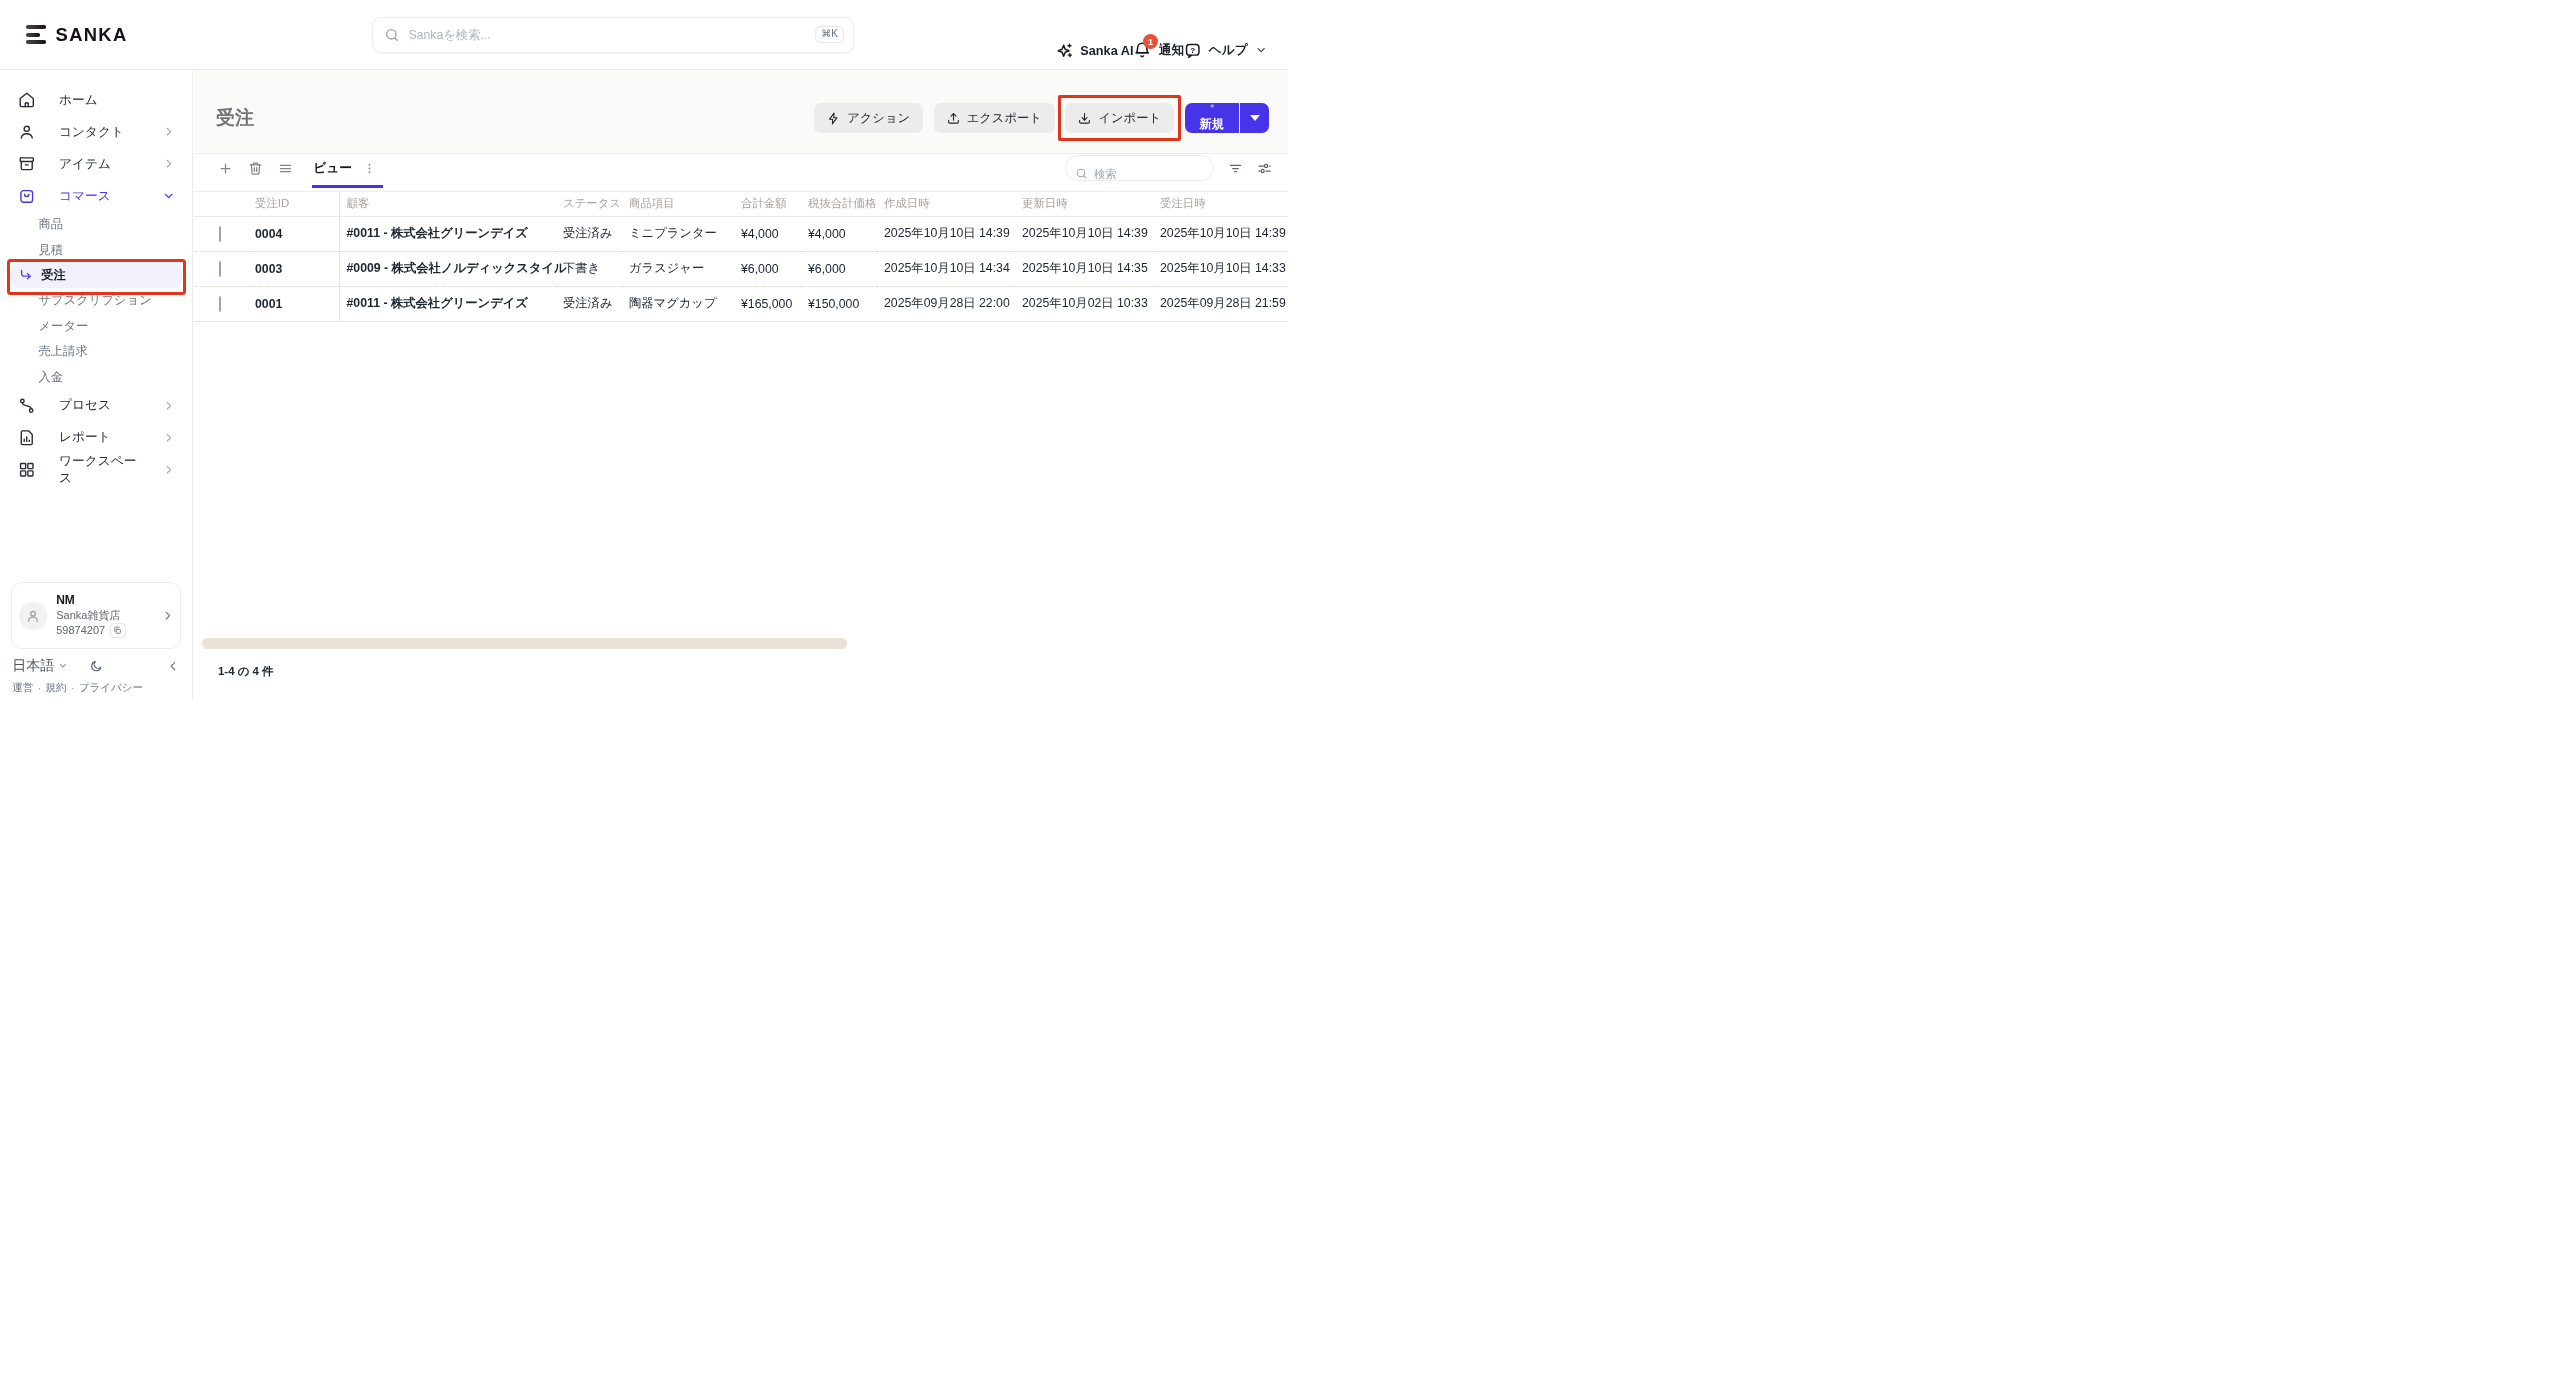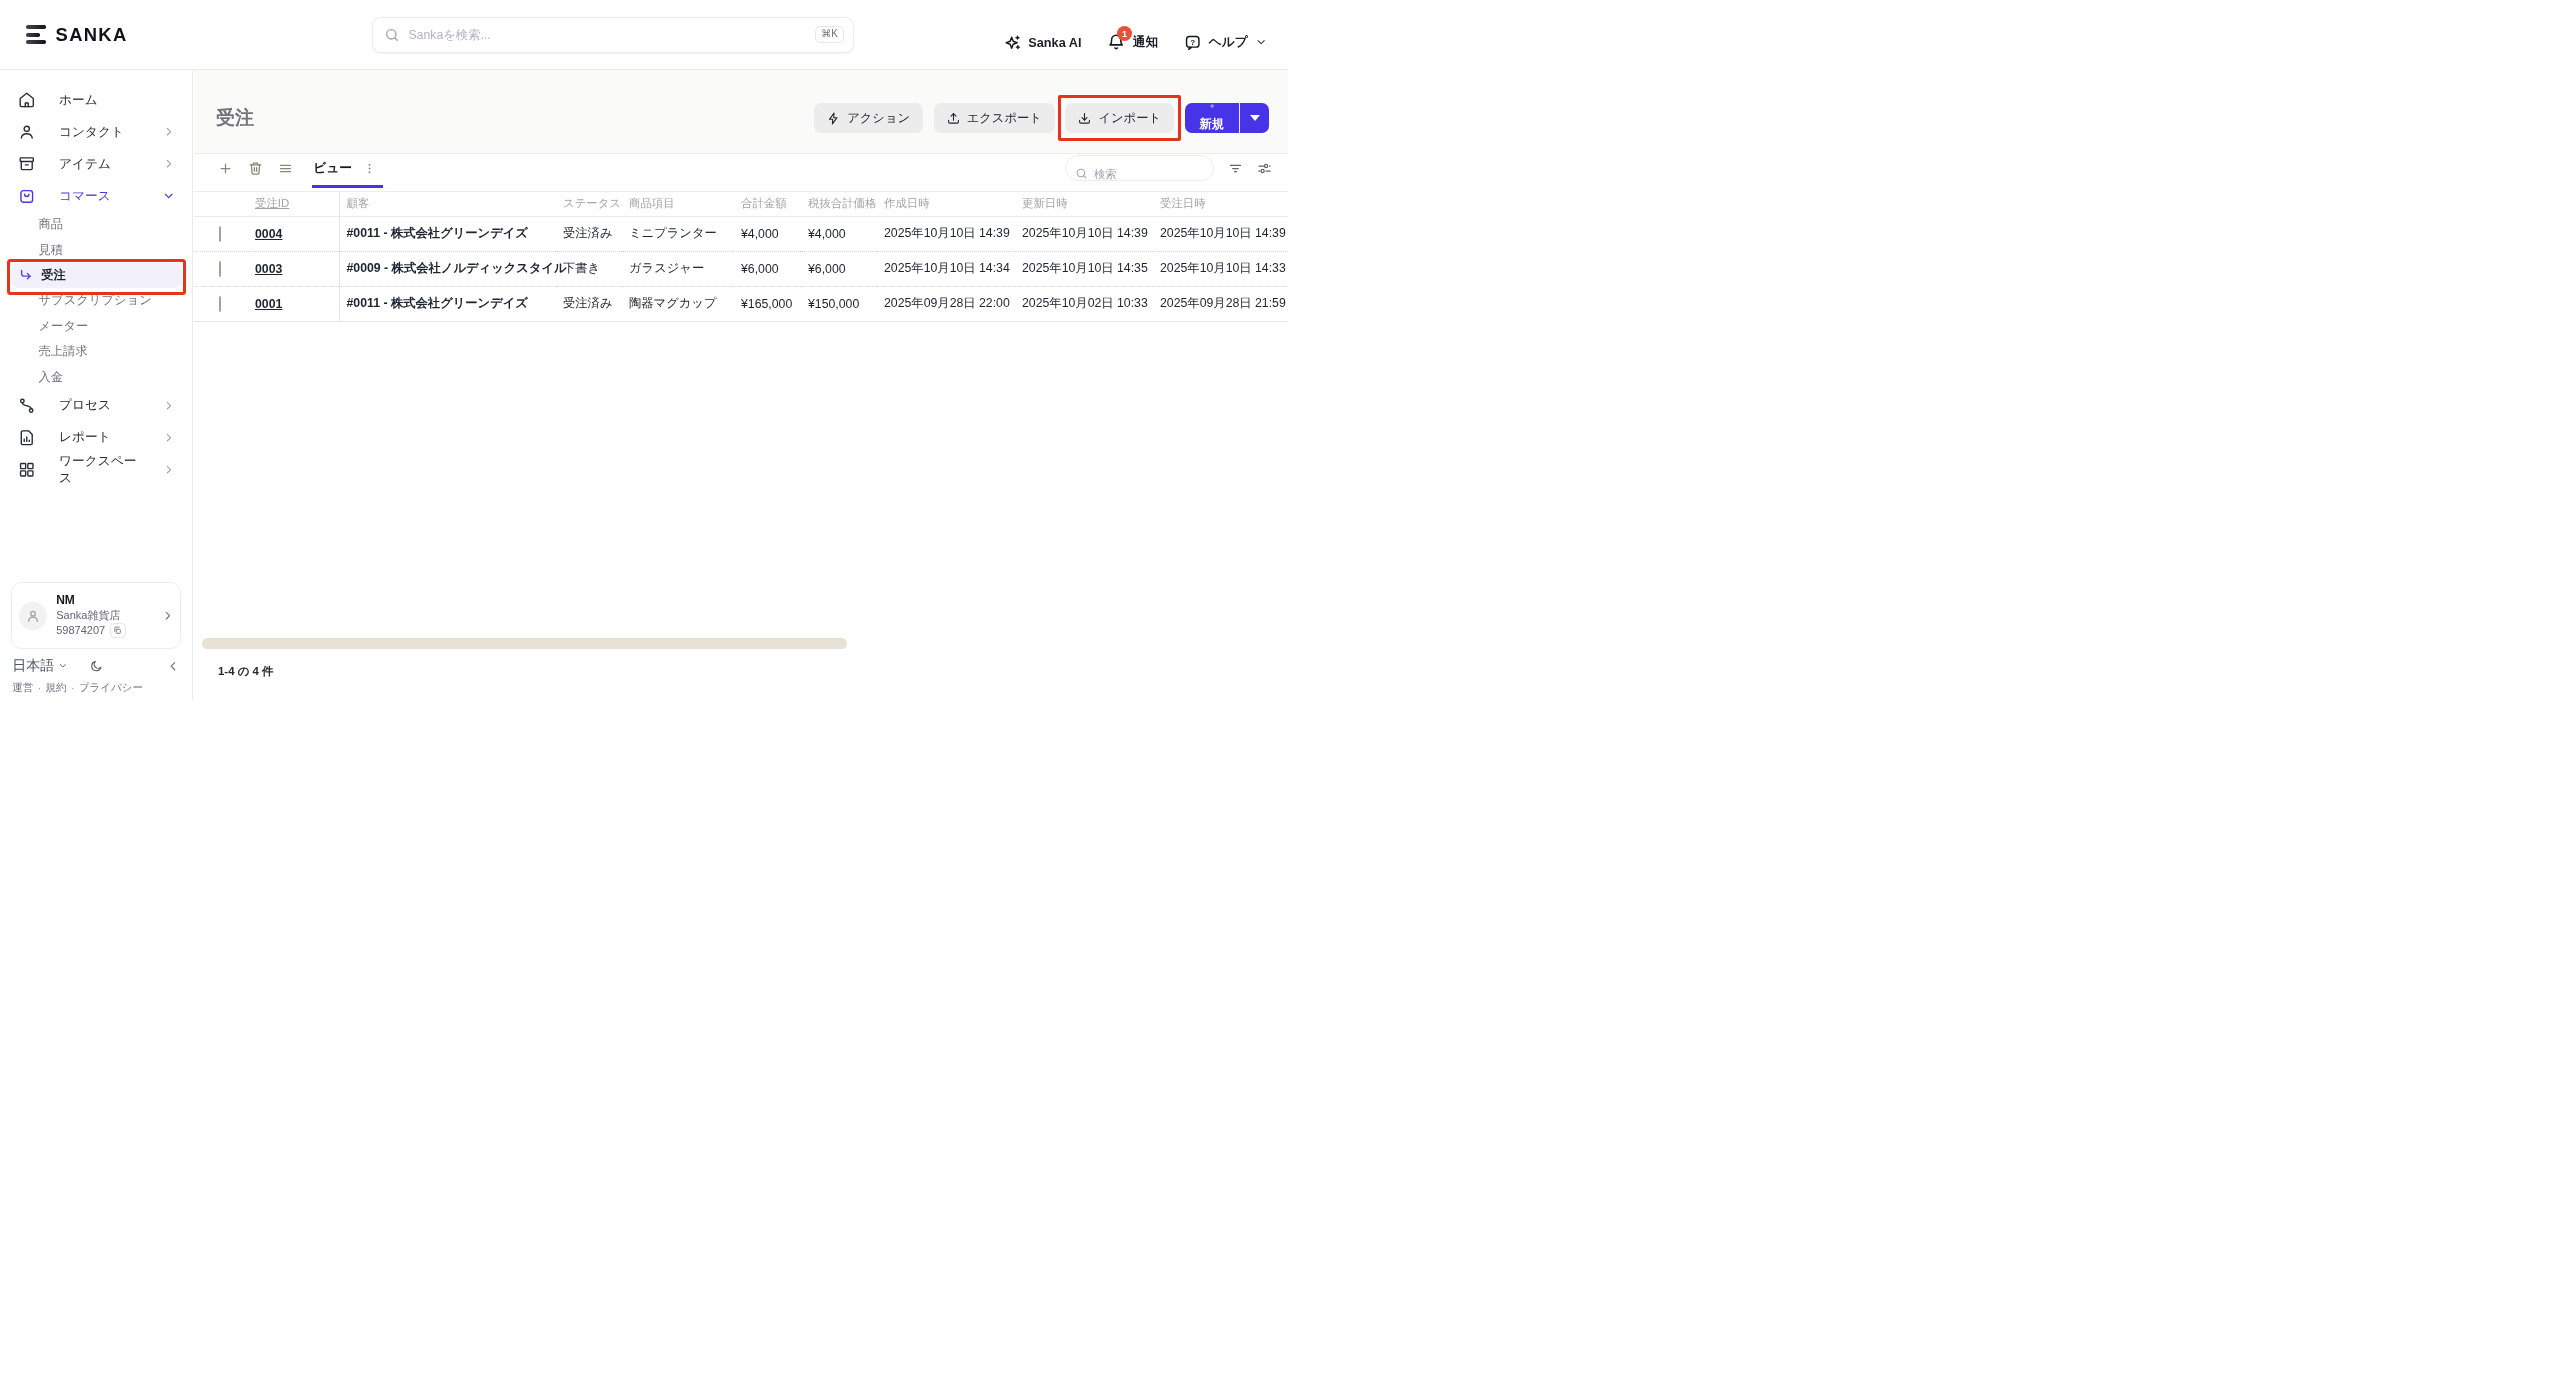--- a/index.html
+++ b/index.html
@@ -21,21 +21,21 @@
 
   .gsearch { position:absolute; left:372px; top:16.6px; width:482px; height:36px; background:#fff;
     border:0.9px solid #ececea; border-radius:8.8px; box-shadow:0 0.9px 1.8px rgba(16,24,40,.05);
     display:flex; align-items:center; gap:8px; padding:0 8.8px 0 11.4px;justify-content:center; }
   .gsearch input { flex:1; border:none; outline:none; font-size:12.3px; color:#334; background:transparent;
     font-family:inherit; }
   .gsearch input::placeholder { color:#aeb4bf; }
   .kbd { border:0.9px solid #e6e6e4; border-radius:5.3px; padding:1.8px 5.3px 2.6px; font-size:10px; color:#6b7280;
     line-height:1; background:#fff; }
 
-  .topright { position:absolute; right:21px; top:8px; height:69px; display:flex; gap:26px; }
+  .topright { position:absolute; right:21px; top:16px; height:69px; display:flex; }
   .topitem { display:flex; align-items:center; gap:7px; font-size:12.7px; font-weight:600; color:#1b1f27; cursor:pointer; }
   .bellwrap { position:relative; }
   .badge { position:absolute; top:-7px; right:-6.1px; min-width:15px; height:15px; border-radius:8px;
     background:#e8503a; color:#fff; font-size:9.2px; font-weight:700; display:flex; align-items:center;
     justify-content:center; padding:0 3.5px; }
 
   
   .sidebar { position:absolute; top:70px; left:0; bottom:0; width:193px; background:#fff;
     border-right:0.9px solid #ebebe9; z-index:10; }
   .nav { padding:14px 10.5px 0; }
@@ -105,21 +105,21 @@
   .tsearch input { flex:1; min-width:0; border:none; outline:none; font-size:11.4px; color:#334;
     background:transparent; font-family:inherit; }
   .tsearch input::placeholder { color:#9ca3af; }
   .tbicon { color:#5d6470; cursor:pointer; margin-left:14px; }
 
   table.grid { width:1095px; border-collapse:collapse; table-layout:fixed; }
   .grid th { height:24px; font-size:11.4px; font-weight:500; color:#a8a29e; text-align:left; padding:0 0 0 7px;
     border-bottom:0.9px solid #eceae7; white-space:nowrap; overflow:hidden; }
   .grid td { height:35px; font-size:12.3px; color:#1e2430; padding:0 0 0 7px; white-space:nowrap; }
   .grid th.c-check, .grid td.c-check { padding-left:25.4px; }
-  .grid th.c-id, .grid td.c-id { padding-left:0; border-right:0.9px solid #e7e5e2;text-decoration:underline; }
+  .grid th.c-id, .grid td.c-id { padding-left:0; border-right:0.9px solid #e7e5e2; }
   .grid td.c-id { font-weight:700; }
   .grid td.c-cust { font-weight:600; }
   .grid tbody tr + tr td { border-top:0.9px dotted #d9d6d0; }
   .grid tbody tr:last-child td { border-bottom:0.9px solid #e7e5e2; }
   .checkbox { width:14px; height:14px; border:1.3px solid #a6a29b; border-radius:3.5px; background:#fff; cursor:pointer; }
 
   .hscroll { position:absolute; left:8px; top:484px; width:645px; height:11.4px; border-radius:6.1px; background:#e9e1d6; cursor:pointer; }
   .pagination { position:absolute; left:24px; top:510px; font-size:11.4px; font-weight:700; color:#252b36; }
 </style>
 </head>

